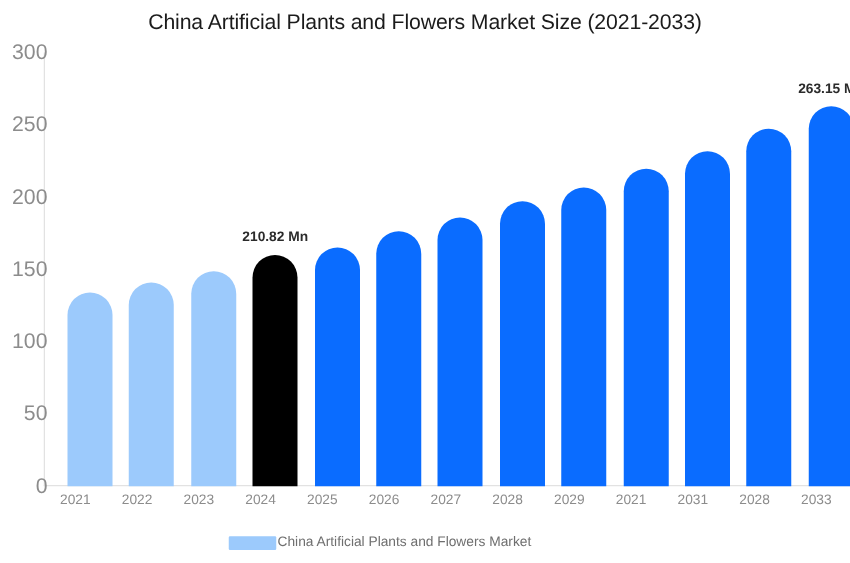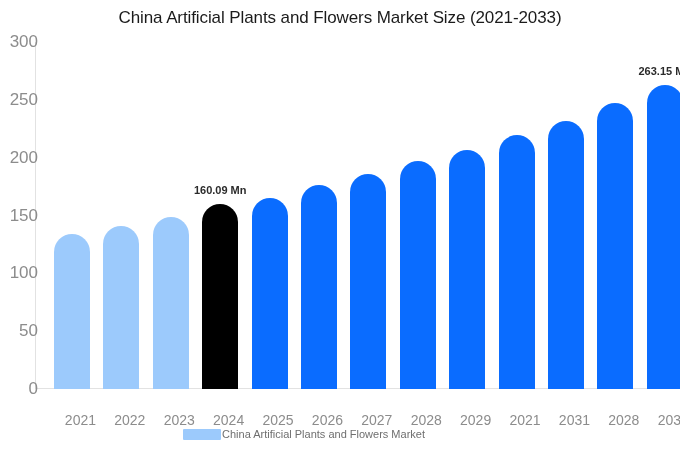--- a/index.html
+++ b/index.html
@@ -98,24 +98,24 @@
     position: absolute;
     font-size: 11px;
     font-weight: bold;
     color: #2b2b2b;
     white-space: nowrap;
   }
 
   
   .x-tick {
     position: absolute;
-    top: 412px;
+    top: 394px;
     width: 48px;
-    text-align: right;
-    font-size: 14px;
+    text-align: left;
+    font-size: 11px;
     color: #8c8c8c;
     white-space: nowrap;
   }
 
   
   .legend {
     position: absolute;
     left: 0;
     top: 428px;
     width: 608px;
@@ -150,21 +150,21 @@
           <div class="bar" style="height: 154.993px; background: rgb(156, 202, 252);"></div>
         </div>
         <div class="bar-slot" style="left: 62.4px;">
           <div class="bar" style="height: 163.09px; background: rgb(156, 202, 252);"></div>
         </div>
         <div class="bar-slot" style="left: 111.8px;">
           <div class="bar" style="height: 172.343px; background: rgb(156, 202, 252);"></div>
         </div>
         <div class="bar-slot" style="left: 161.2px;">
           <div class="bar" style="height: 185.171px; background: rgb(0, 0, 0);"></div>
-          <div class="bar-value-label" style="bottom: 193.171px; left: 50%; transform: translateX(-50%);">160.09 Mn</div>
+          <div class="bar-value-label" style="bottom: 193.171px; left: 50%; transform: translateX(-50%);">210.82 Mn</div>
         </div>
         <div class="bar-slot" style="left: 210.6px;">
           <div class="bar" style="height: 190.85px; background: rgb(10, 108, 255);"></div>
         </div>
         <div class="bar-slot" style="left: 260px;">
           <div class="bar" style="height: 203.573px; background: rgb(10, 108, 255);"></div>
         </div>
         <div class="bar-slot" style="left: 309.4px;">
           <div class="bar" style="height: 215.14px; background: rgb(10, 108, 255);"></div>
         </div>

